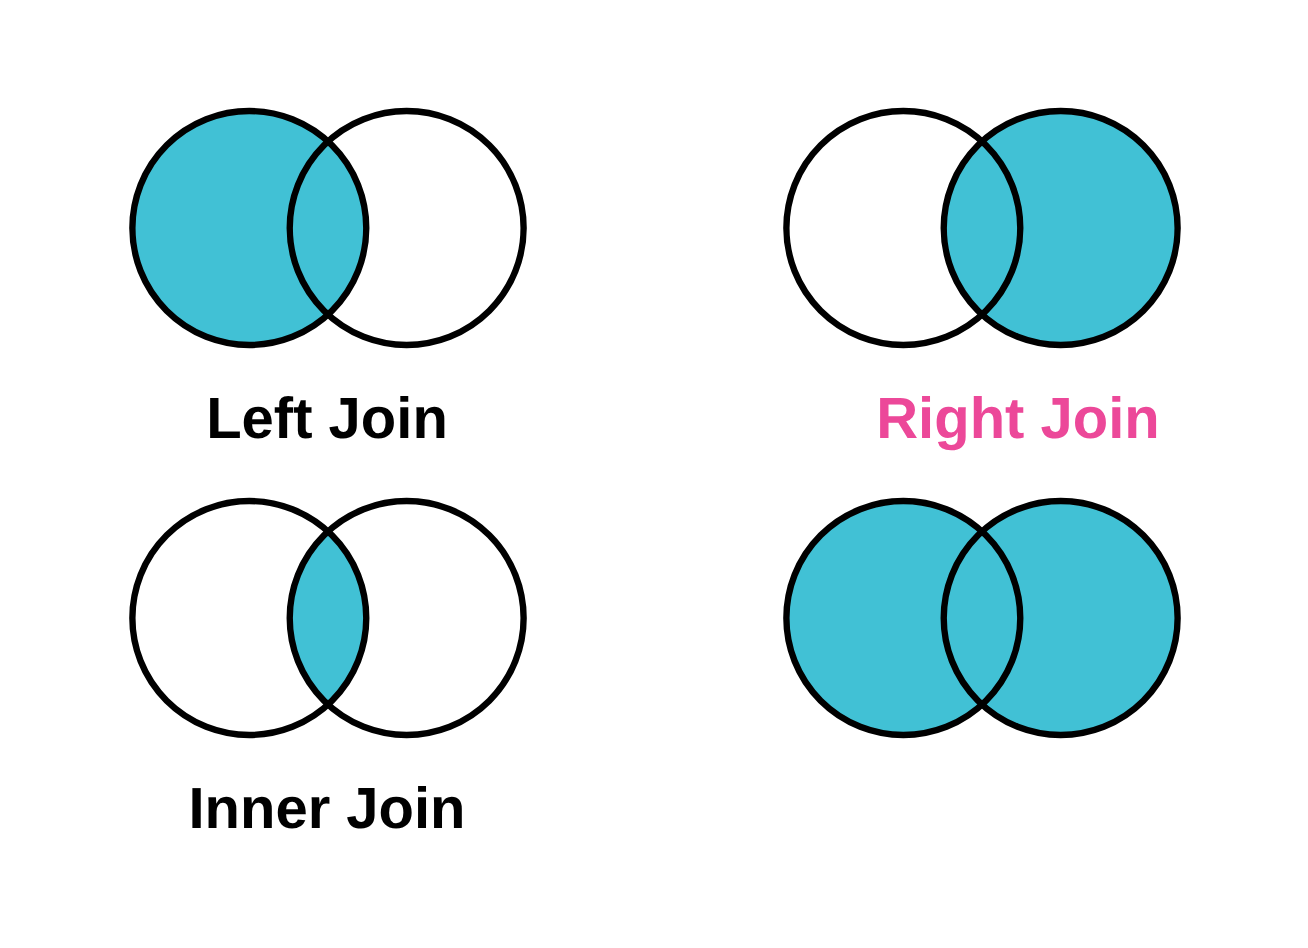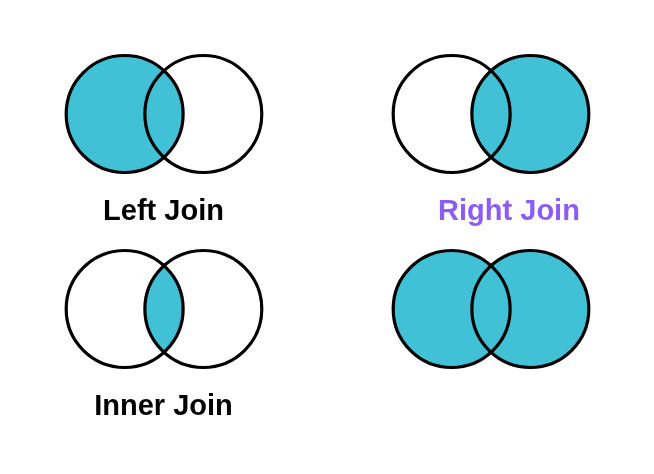--- a/index.html
+++ b/index.html
@@ -69,21 +69,21 @@
         <clipPath id="lensclip-1">
             <circle cx="132" cy="60" r="55"></circle>
           </clipPath>
       </defs>
       <circle class="fill-left" cx="58" cy="60" r="55" fill="#ffffff"></circle>
       <circle class="fill-right" cx="132" cy="60" r="55" fill="#41C1D5"></circle>
       <circle class="fill-lens" cx="58" cy="60" r="55" fill="#41C1D5" clip-path="url(#lensclip-1)"></circle>
       <circle class="outline" cx="58" cy="60" r="55" fill="none" stroke-width="3" stroke="#000000"></circle>
       <circle class="outline" cx="132" cy="60" r="55" fill="none" stroke-width="3" stroke="#000000"></circle>
     </svg>
-    <div class="label" style="color: #8b5cf6; margin-left: 37px;">Right Join</div>
+    <div class="label" style="color: #ec4899; margin-left: 37px;">Right Join</div>
   </div>
 
   <div class="cell bottom">
     <svg class="venn" viewBox="0 0 190 120" aria-hidden="true">
       <defs>
         <clipPath id="lensclip-2">
             <circle cx="132" cy="60" r="55"></circle>
           </clipPath>
       </defs>
       <circle class="fill-left" cx="58" cy="60" r="55" fill="#ffffff"></circle>

